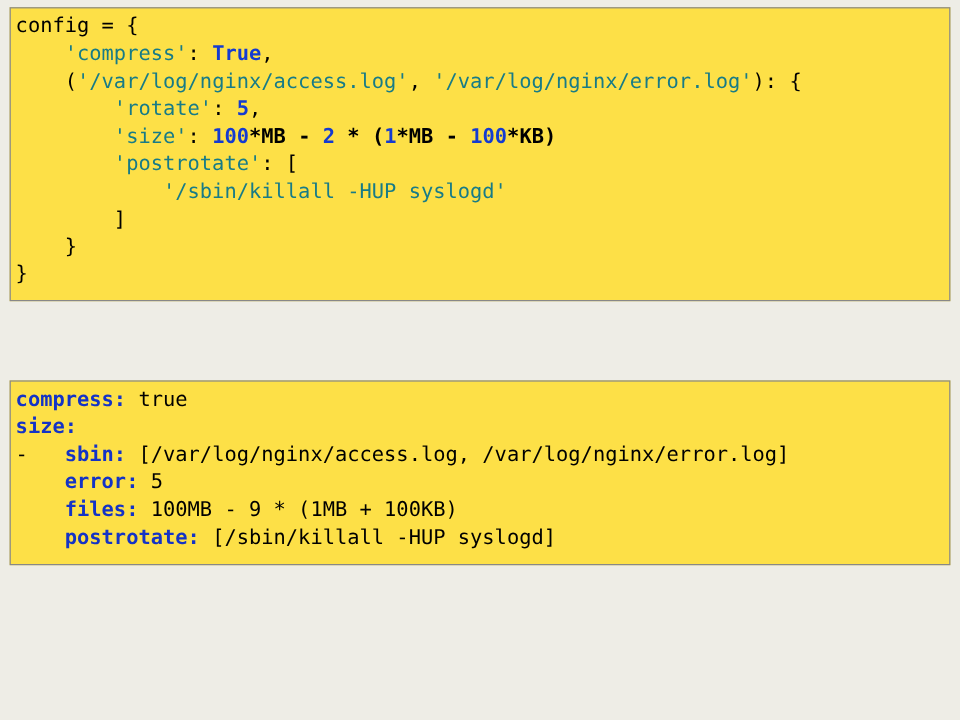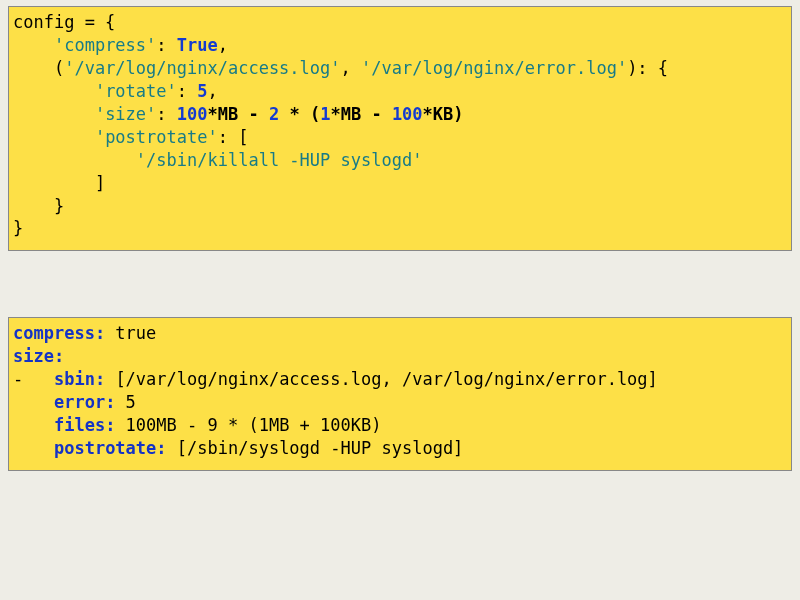--- a/index.html
+++ b/index.html
@@ -57,16 +57,16 @@
 <span class="py-name">    }</span>
 <span class="py-name">}</span></div>
 
   <div class="gap"></div>
 
   <div class="codebox"><span class="y-key">compress:</span><span class="y-txt"> true</span>
 <span class="y-key">size:</span>
 <span class="y-dash">-   </span><span class="y-key">sbin:</span><span class="y-txt"> [/var/log/nginx/access.log, /var/log/nginx/error.log]</span>
 <span class="y-txt">    </span><span class="y-key">error:</span><span class="y-txt"> 5</span>
 <span class="y-txt">    </span><span class="y-key">files:</span><span class="y-txt"> 100MB - 9 * (1MB + 100KB)</span>
-<span class="y-txt">    </span><span class="y-key">postrotate:</span><span class="y-txt"> [/sbin/syslogd -HUP syslogd]</span>
+<span class="y-txt">    </span><span class="y-key">postrotate:</span><span class="y-txt"> [/sbin/killall -HUP syslogd]</span>
 </div>
 
 </div>
 
 </body></html>

